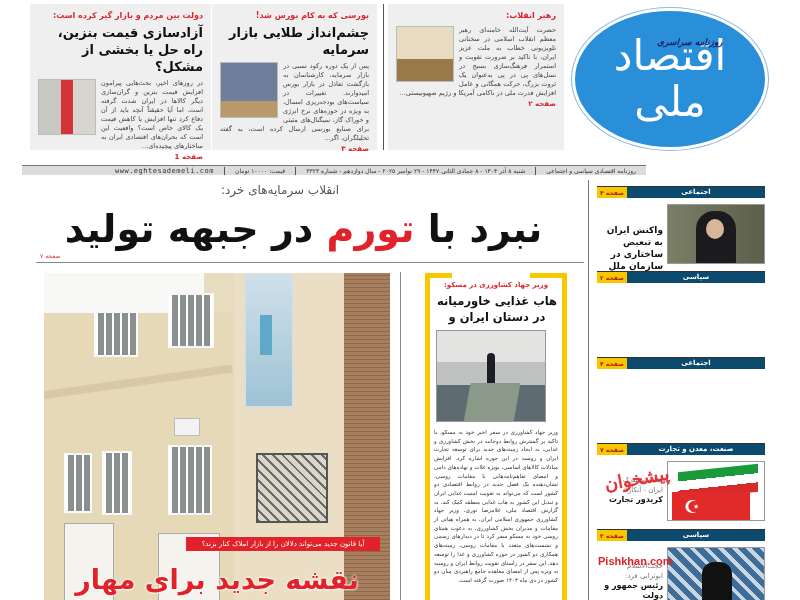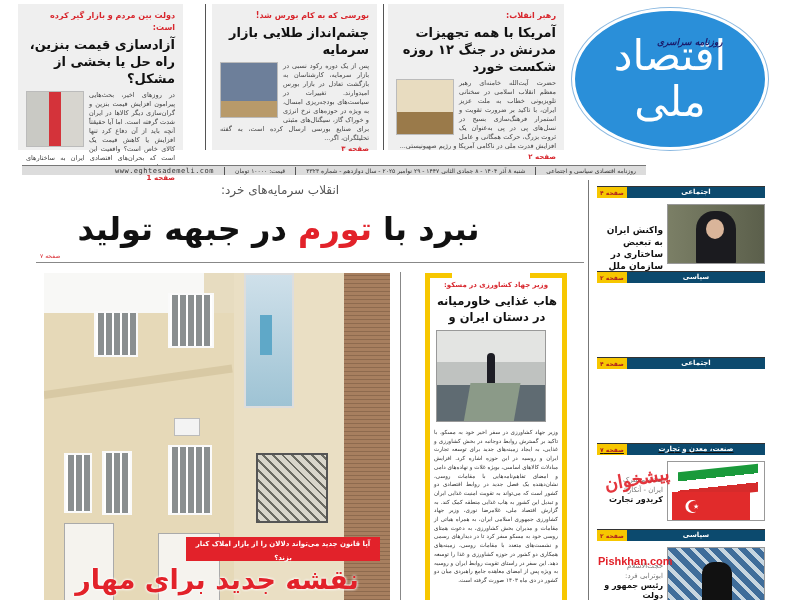--- a/index.html
+++ b/index.html
@@ -18,39 +18,39 @@
   .logo-oval { position: absolute; left: 572px; top: 8px; width: 196px; height: 142px; border-radius: 50%; background: #2a8fd9; border: 3px solid #fff; box-shadow: 0 0 0 1px #8ab8e0; display:flex; align-items:center; justify-content:center; flex-direction:column; }
   .logo-oval .tagline { color: #1a1a6a; font-size: 9px; font-style: italic; position:absolute; top:26px; left:82px; font-weight:bold; }
   .logo-oval .name { color: #fff; font-family: "DejaVu Serif", serif; font-size: 42px; font-weight: normal; line-height: 46px; text-align:center; }
 
   .info-bar { position: absolute; left: 22px; top: 165px; width: 624px; height: 10px; background: #dcdcdc; border-top: 1px solid #777; font-size: 6px; color: #333; display: flex; align-items: center; direction: rtl; }
   .info-bar .cell { padding: 0 10px; border-left: 1px solid #555; white-space: nowrap; line-height: 8px; }
   .info-bar .cell.url { direction: ltr; font-family: "DejaVu Sans Mono", monospace; font-size: 7px; letter-spacing: 0.5px; }
   .info-bar .cell:last-child { border-left: none; }
 
   .main-kicker { position: absolute; left: 200px; top: 183px; width: 160px; text-align: center; color: #555; font-size: 12px; }
-  .main-headline { position: absolute; left: 31px; top: 205px; width: 495px; text-align: center; font-size: 32px; font-weight: 900; line-height: 48px; color: #111; letter-spacing: -1px; }
+  .main-headline { position: absolute; left: 56px; top: 205px; width: 495px; text-align: center; font-size: 38px; font-weight: 900; line-height: 48px; color: #111; letter-spacing: -1px; }
   .main-headline .red { color: #e2222a; }
   .main-page { position: absolute; left: 40px; top: 252px; color: #d8272e; font-size: 6px; }
   .main-rule { position: absolute; left: 36px; top: 262px; width: 548px; height: 1px; background: #888; }
 
   .photo { position: absolute; left: 44px; top: 273px; width: 346px; height: 327px; overflow: hidden; background: #e7dcc0; }
   .photo .sky { position:absolute; left:0; top:0; width:160px; height:70px; background:#f8f8f6; }
   .photo .wall1 { position:absolute; left:0; top:40px; width:200px; height:300px; background:#e6d9b8; }
   .photo .wall2 { position:absolute; left:190px; top:0; width:110px; height:330px; background:#eadfc4; }
   .photo .brick { position:absolute; left:300px; top:0; width:46px; height:330px; background: repeating-linear-gradient(0deg,#a77f5f 0 3px,#8d6a4e 3px 4px); }
   .photo .glass { position:absolute; left:200px; top:0; width:50px; height:135px; background: linear-gradient(180deg,#cfe0ea,#9ec3d4); border:2px solid #ddd; }
   .photo .glass::after { content:""; position:absolute; left:14px; top:40px; width:12px; height:40px; background:#5fa8c8; }
   .photo .win { position:absolute; background: repeating-linear-gradient(90deg,#fff 0 2px,#8a8f90 2px 8px); border:2px solid #fafafa; }
   .photo .balcony { position:absolute; left:0; top:118px; width:190px; height:8px; background:#d8c9a4; transform: rotate(-8deg); transform-origin:left; }
   .photo .ac { position:absolute; left:130px; top:145px; width:26px; height:18px; background:#f3f3f3; border:1px solid #bbb; }
   .photo .gate { position:absolute; left:212px; top:180px; width:72px; height:70px; background: repeating-linear-gradient(45deg,#6b6b62 0 2px,#d9d6cb 2px 7px); border:2px solid #555; }
   .photo .door { position:absolute; background:#f5f3ee; border:1px solid #aaa; }
 
-  .sub-kicker { position: absolute; left: 186px; top: 537px; width: 194px; height: 24px; background: #e2222a; color: #fff; font-size: 7px; font-weight: bold; text-align: center; line-height: 14px; }
+  .sub-kicker { position: absolute; left: 186px; top: 537px; width: 194px; height: 14px; background: #e2222a; color: #fff; font-size: 7px; font-weight: normal; text-align: center; line-height: 14px; }
   .sub-headline { position: absolute; left: 44px; top: 560px; width: 346px; height: 40px; text-align: center; font-size: 27px; font-weight: 900; color: #e2222a; line-height: 40px; text-shadow: 0 0 3px #fff, 0 0 3px #fff; letter-spacing: -1px; }
 
   .center-col-sep { position: absolute; left: 400px; top: 272px; width: 1px; height: 328px; background: #888; }
   .yellow-frame { position: absolute; left: 425px; top: 273px; width: 142px; height: 327px; border-left: 5px solid #f7c700; border-right: 5px solid #f7c700; }
   .yellow-top-l { position: absolute; left: 425px; top: 273px; width: 27px; height: 5px; background: #f7c700; }
   .yellow-top-r { position: absolute; left: 530px; top: 273px; width: 37px; height: 5px; background: #f7c700; }
   .feat-kicker { position: absolute; left: 436px; top: 281px; width: 120px; text-align: center; color: #d8272e; font-size: 7px; font-weight: bold; }
   .feat-headline { position: absolute; left: 432px; top: 293px; width: 130px; text-align: center; font-size: 11.5px; font-weight: bold; line-height: 16px; color: #111; }
   .feat-photo { position: absolute; left: 436px; top: 330px; width: 110px; height: 92px; background: linear-gradient(180deg,#e3e4e2 0 35%,#bfc2c0 35% 60%,#5f6b72 60% 100%); border:1px solid #999; overflow:hidden; }
   .feat-photo .table { position:absolute; left:30px; top:52px; width:50px; height:40px; background:#8b9a88; transform: skewX(-10deg); }
@@ -88,41 +88,40 @@
 </head>
 <body>
 
 <div class="logo-oval">
   <span class="tagline">روزنامه سراسری</span>
   <span class="name">اقتصاد ملی</span>
 </div>
 
 <div class="top-box" style="left:388px; width:176px;">
   <div class="kicker">رهبر انقلاب:</div>
-  <div class="headline">آمریکا با همه تجهیزات مدرنش در جنگ ۱۲ روزه شکست خورد</div>
   <div class="body-wrap">
     <div class="thumb" style="background:linear-gradient(180deg,#e8dcc0 0 60%,#9a7a4a 60% 100%);"></div>
     <div class="text">حضرت آیت‌الله خامنه‌ای رهبر معظم انقلاب اسلامی در سخنانی تلویزیونی خطاب به ملت عزیز ایران، با تاکید بر ضرورت تقویت و استمرار فرهنگ‌سازی بسیج در نسل‌های پی در پی به‌عنوان یک ثروت بزرگ، حرکت همگانی و عامل افزایش قدرت ملی در ناکامی آمریکا و رژیم صهیونیستی...</div>
   </div>
   <div class="page">صفحه ۲</div>
 </div>
 <div class="vsep" style="left:383px;"></div>
 
 <div class="top-box" style="left:212px; width:165px;">
   <div class="kicker">بورسی که به کام بورس شد!</div>
   <div class="headline">چشم‌انداز طلایی بازار سرمایه</div>
   <div class="body-wrap">
     <div class="thumb" style="background:linear-gradient(180deg,#6d7f9a 0 70%,#b89a6a 70% 100%);"></div>
     <div class="text">پس از یک دوره رکود نسبی در بازار سرمایه، کارشناسان به بازگشت تعادل در بازار بورس امیدوارند. تغییرات در سیاست‌های بودجه‌ریزی امسال، به ویژه در حوزه‌های نرخ انرژی و خوراک گاز، سیگنال‌های مثبتی برای صنایع بورسی ارسال کرده است، به گفته تحلیلگران، اگر...</div>
   </div>
   <div class="page">صفحه ۳</div>
 </div>
 <div class="vsep" style="left:205px;"></div>
 
-<div class="top-box" style="left:18px; width:165px;">
+<div class="top-box" style="left:30px; width:181px;">
   <div class="kicker">دولت بین مردم و بازار گیر کرده است:</div>
   <div class="headline">آزادسازی قیمت بنزین، راه حل یا بخشی از مشکل؟</div>
   <div class="body-wrap">
     <div class="thumb" style="background:linear-gradient(90deg,#c9c9c4 0 40%,#d4333a 40% 60%,#d7d5cf 60% 100%);"></div>
     <div class="text">در روزهای اخیر، بحث‌هایی پیرامون افزایش قیمت بنزین و گران‌سازی دیگر کالاها در ایران شدت گرفته است. اما آیا حقیقتاً آنچه باید از آن دفاع کرد تنها افزایش یا کاهش قیمت یک کالای خاص است؟ واقعیت این است که بحران‌های اقتصادی ایران به ساختارهای پیچیده‌ای...</div>
   </div>
   <div class="page">صفحه 1</div>
 </div>
 
 <div class="info-bar">
@@ -192,21 +191,21 @@
     </div>
 </div>
 
 <div class="side-item" style="top:357px;">
   <div class="bar">
       <span class="pg">صفحه ۴</span>
       <span class="sec">اجتماعی</span>
     </div>
 </div>
 
-<div class="side-item" style="top:443px;text-decoration:underline;">
+<div class="side-item" style="top:443px;">
   <div class="bar">
       <span class="pg">صفحه ۷</span>
       <span class="sec">صنعت، معدن و تجارت</span>
     </div>
   <div class="content">
     <div class="img img-flags">
         <div class="ir"></div>
         <div class="tr"></div>
       </div>
     <div class="caption">

